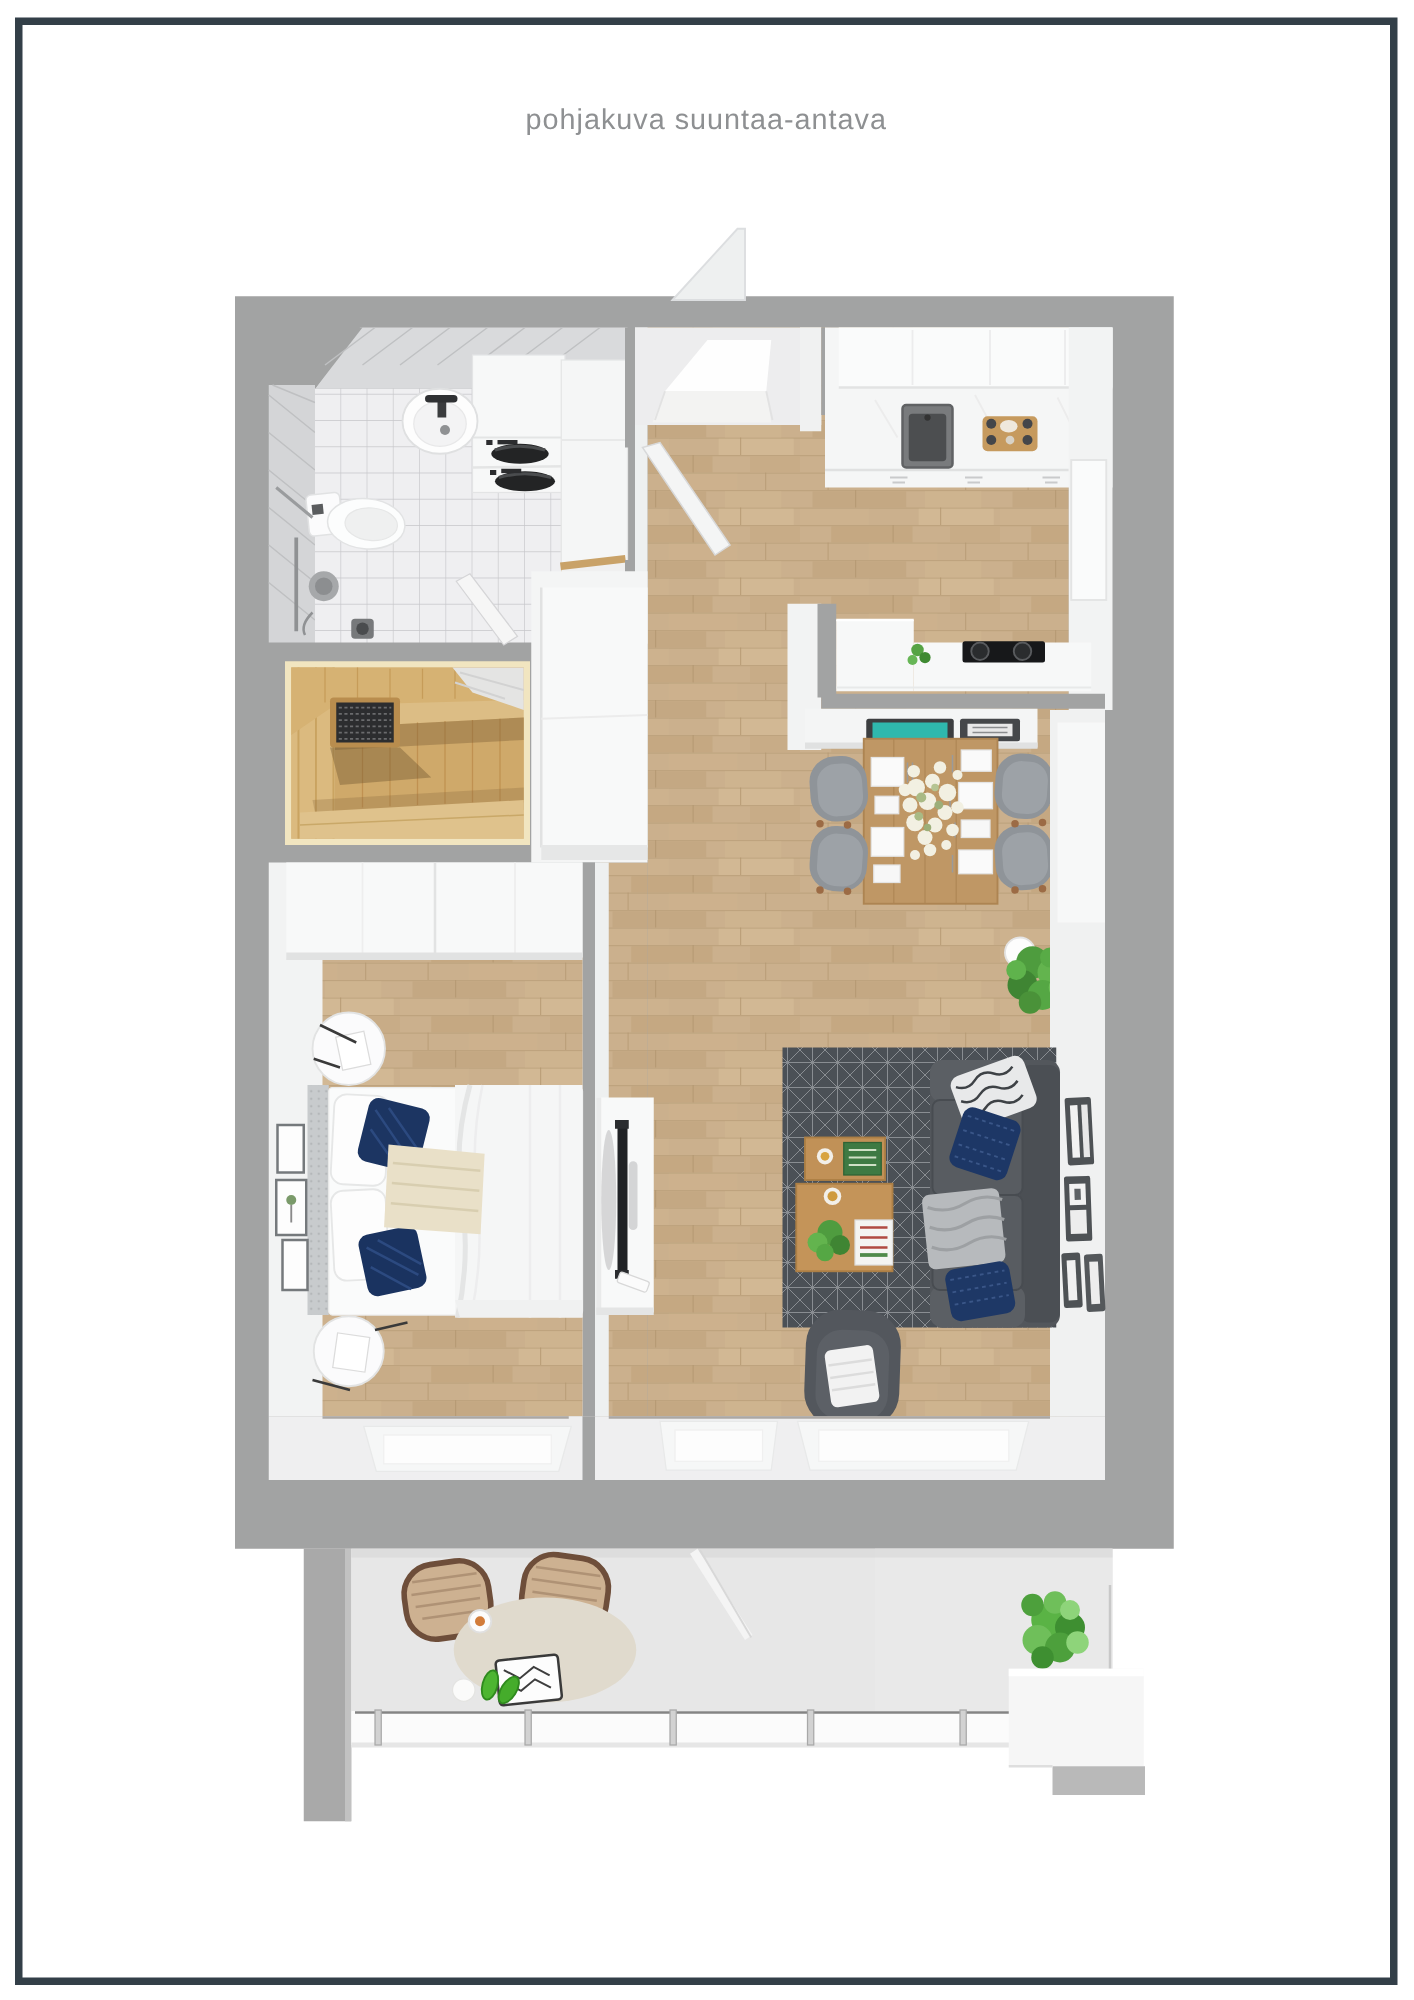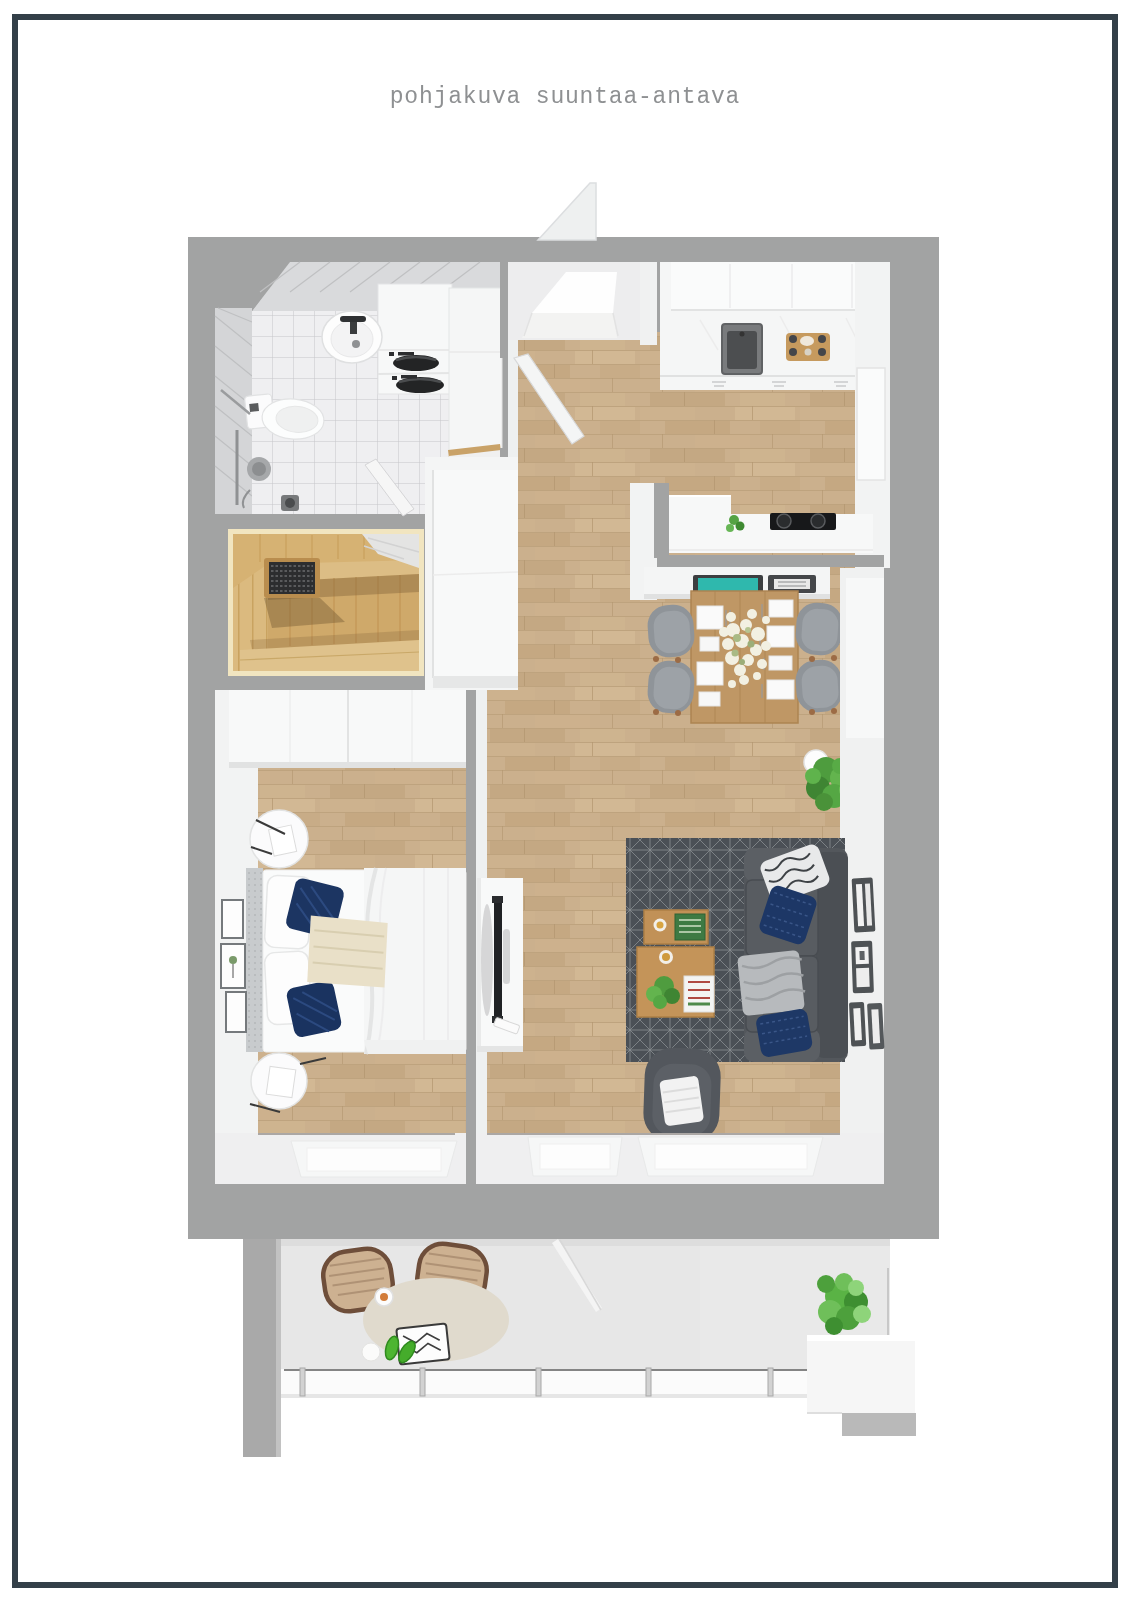--- a/index.html
+++ b/index.html
@@ -1,16 +1,16 @@
 <!DOCTYPE html>
 <html><head>
 <meta charset="utf-8">
 <style>
 html,body{margin:0;padding:0;background:#ffffff;}
-#page{width:922px;height:1600px;position:relative;font-family:Liberation Mono, monospace;}
+#page{width:922px;height:1600px;position:relative;font-family:Liberation Sans, sans-serif;}
 </style>
 </head>
 <body>
 <div id="page">
 <svg width="1131" height="1600" viewBox="0 0 1131 1600" xmlns="http://www.w3.org/2000/svg">
 <defs>
 <pattern id="wood" width="160" height="56" patternUnits="userSpaceOnUse">
   <rect width="160" height="56" fill="#cbb08d"></rect>
   <rect x="0" y="0" width="160" height="1" fill="#b99e79" opacity="0.75"></rect>
   <rect x="0" y="14" width="160" height="1" fill="#b99e79" opacity="0.75"></rect>

